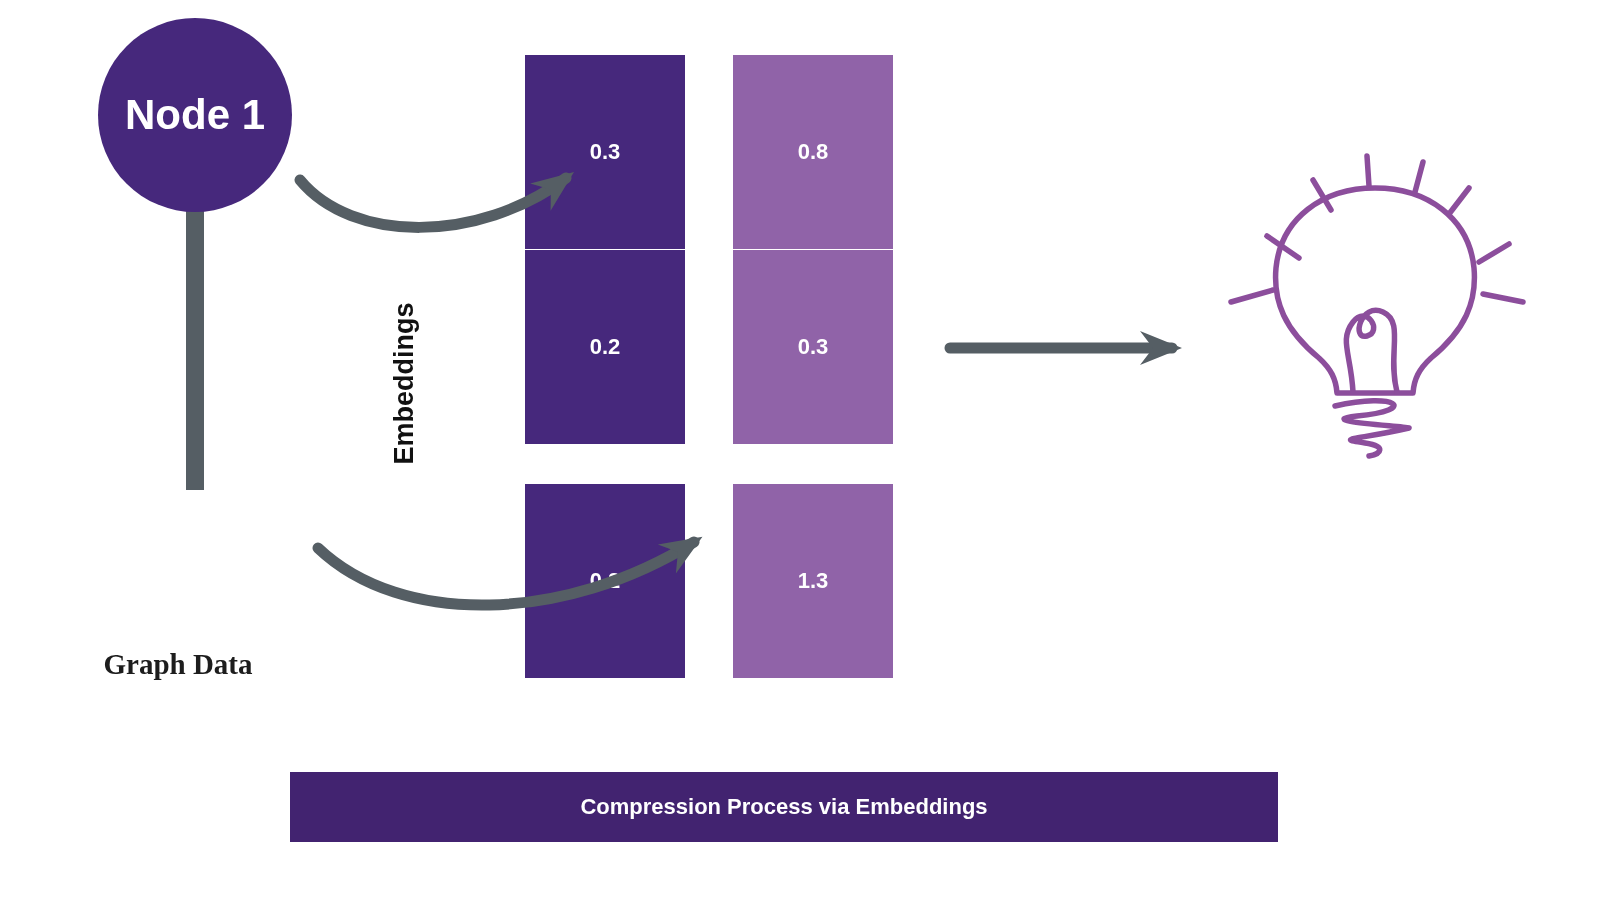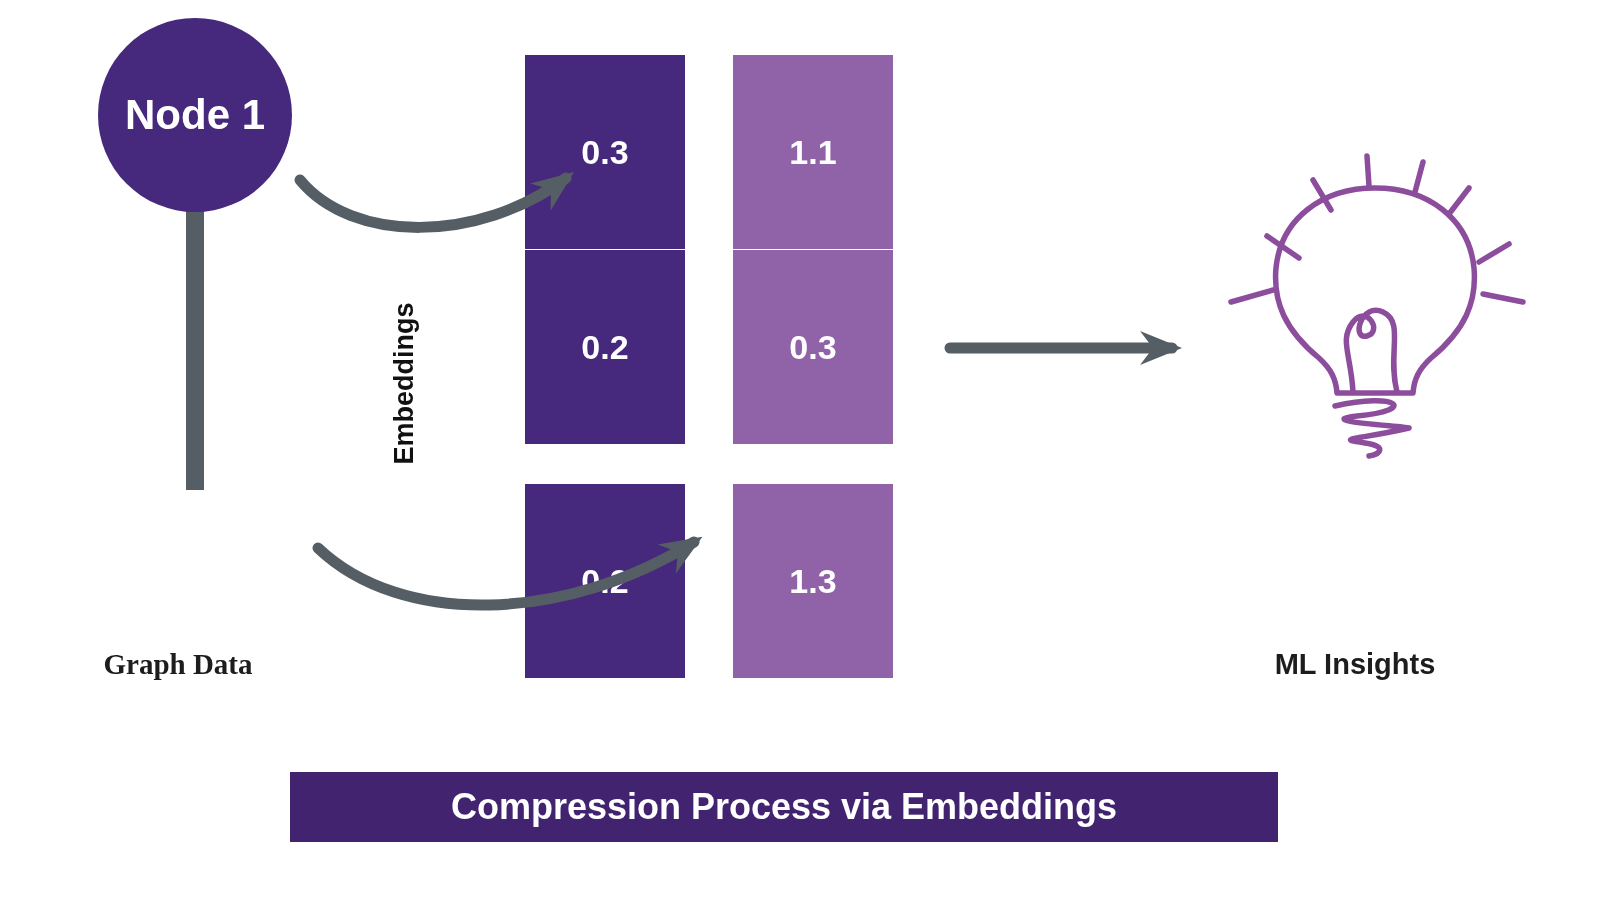--- a/index.html
+++ b/index.html
@@ -69,21 +69,21 @@
 
   
   .cell {
     position: absolute;
     width: 160px;
     height: 194px;
     display: flex;
     align-items: center;
     justify-content: center;
     color: #ffffff;
-    font-size: 34px;
+    font-size: 22px;
     font-weight: 600;
   }
   .cell.col-left  { left: 525px; background: var(--dark-purple, #46287C); }
   .cell.col-right { left: 733px; background: var(--light-purple, #9063A8); }
   .row-0 { top: 55px; }
   .row-1 { top: 250px; }
   .row-2 { top: 445px; margin-top: 39px; }
 
   
   .arrows-svg {
@@ -122,42 +122,42 @@
     position: absolute;
     left: 290px;
     top: 772px;
     width: 988px;
     height: 70px;
     background: var(--banner-purple, #422370);
     display: flex;
     align-items: center;
     justify-content: center;
     color: #ffffff;
-    font-size: 36px;
+    font-size: 22px;
     font-weight: 700;
   }
 </style>
 </head>
 <body>
 
 <div class="canvas">
 
   <div class="edge-line"></div>
   <div class="node node-1">
     <span>Node 1</span>
   </div>
   <div class="caption caption-graph">Graph Data</div>
 
   <div class="embeddings-label">Embeddings</div>
 
   <div class="cell col-left row-0">
       <span>0.3</span>
     </div>
   <div class="cell col-right row-0">
-      <span>1.1</span>
+      <span>0.8</span>
     </div>
   <div class="cell col-left row-1">
       <span>0.2</span>
     </div>
   <div class="cell col-right row-1">
       <span>0.3</span>
     </div>
   <div class="cell col-left row-2">
       <span>0.2</span>
     </div>
@@ -186,19 +186,18 @@
 
     <path class="bulb-stroke" d="M16,162 L58,150"></path>
     <path class="bulb-stroke" d="M52,96 L84,118"></path>
     <path class="bulb-stroke" d="M98,40 L116,70"></path>
     <path class="bulb-stroke" d="M152,16 L154,46"></path>
     <path class="bulb-stroke" d="M208,22 L200,52"></path>
     <path class="bulb-stroke" d="M254,48 L234,74"></path>
     <path class="bulb-stroke" d="M294,104 L264,122"></path>
     <path class="bulb-stroke" d="M308,162 L268,154"></path>
   </svg>
-  <div class="caption caption-insights">ML Insights</div>
 
   <div class="banner">
     <span>Compression Process via Embeddings</span>
   </div>
 
 </div>
 
 </body></html>

